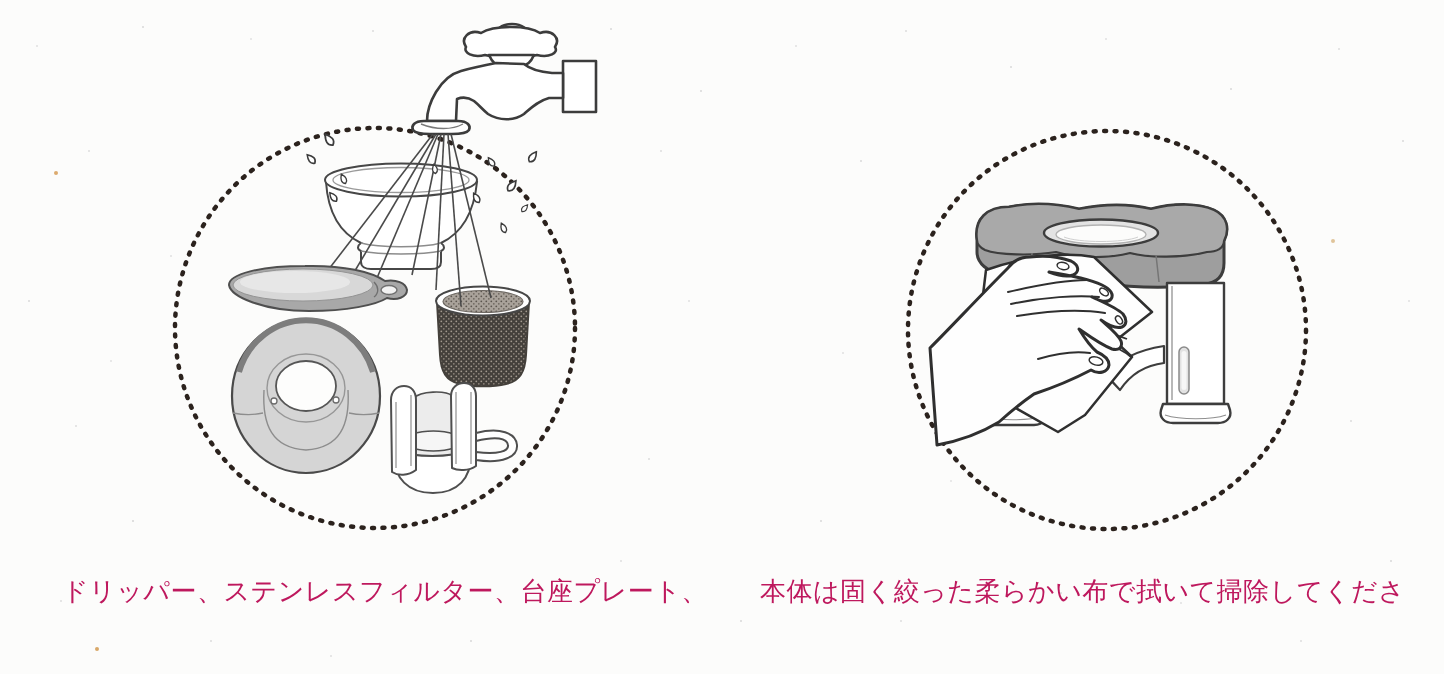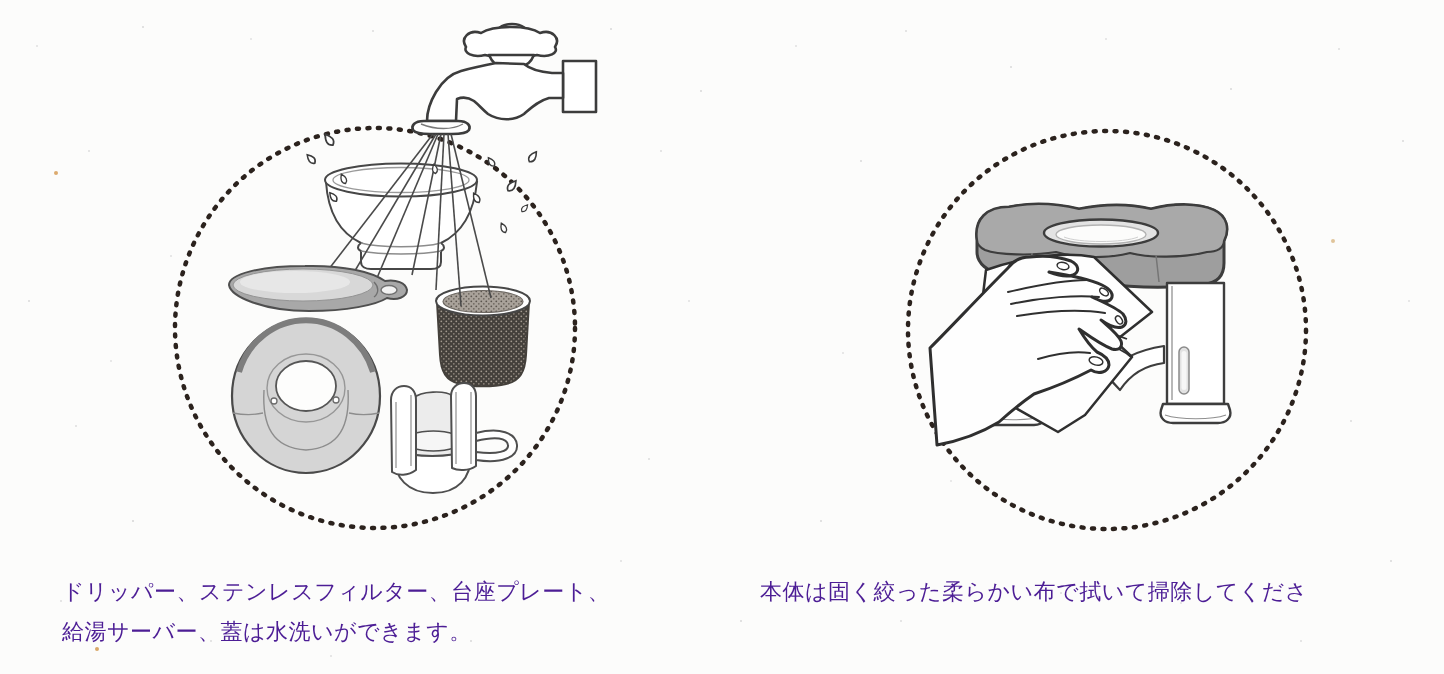--- a/index.html
+++ b/index.html
@@ -24,21 +24,21 @@
       648px 458px 0 0 #dcdcdc, 688px 300px 0 0 #e1e1e1, 660px 150px 0 0 #dedede,
       740px 620px 0 0 #d9d9d9, 860px 160px 0 0 #dadada, 842px 352px 0 0 #e0e0e0,
       820px 520px 0 0 #d8d8d8, 900px 620px 0 0 #dedede, 1060px 592px 0 0 #dadada,
       1180px 602px 0 0 #e0e0e0, 1300px 640px 0 0 #dedede, 1350px 420px 0 0 #dcdcdc,
       1408px 300px 0 0 #e0e0e0, 1390px 560px 0 0 #d8d8d8, 1332px 240px 0 1px #e0c49a,
       950px 480px 0 0 #e3e3e3, 1240px 180px 0 0 #dedede;
   }
   .fig{position:absolute;}
   .caption{
     position:absolute;top:572px;
-    font-size:22px;line-height:40px;color:#4c1d95;
+    font-size:26px;line-height:40px;color:#be185d;
     letter-spacing:0.5px;white-space:nowrap;
   }
   .caption-left{left:62px;width:660px;}
   .caption-right{left:760px;width:670px;}
 </style>
 </head>
 <body>
 
 <div class="speckles"></div>
 
@@ -174,18 +174,17 @@
     <path d="M 128 192 C 158 185 188 180 207 180 M 131 204 C 163 197 198 195 219 197 M 137 216 C 168 211 200 209 225 213 M 158 259 C 178 253 196 251 210 253" fill="none" stroke-width="2"></path>
     <ellipse cx="183" cy="166" rx="6" ry="3.5" transform="rotate(12 183 166)" stroke-width="1.5"></ellipse>
     <ellipse cx="224" cy="192" rx="5" ry="3" transform="rotate(38 224 192)" stroke-width="1.5"></ellipse>
     <ellipse cx="239" cy="220" rx="4.5" ry="2.8" transform="rotate(55 239 220)" stroke-width="1.5"></ellipse>
     <ellipse cx="216" cy="261" rx="7" ry="4" transform="rotate(15 216 261)" stroke-width="1.5"></ellipse>
   </g>
 </svg>
 
 <div class="caption caption-left">
   <div>ドリッパー、ステンレスフィルター、台座プレート、</div>
-  <div>給湯サーバー、蓋は水洗いができます。</div>
 </div>
 
 <div class="caption caption-right">
   <div>本体は固く絞った柔らかい布で拭いて掃除してくださ</div>
 </div>
 
 </body></html>

